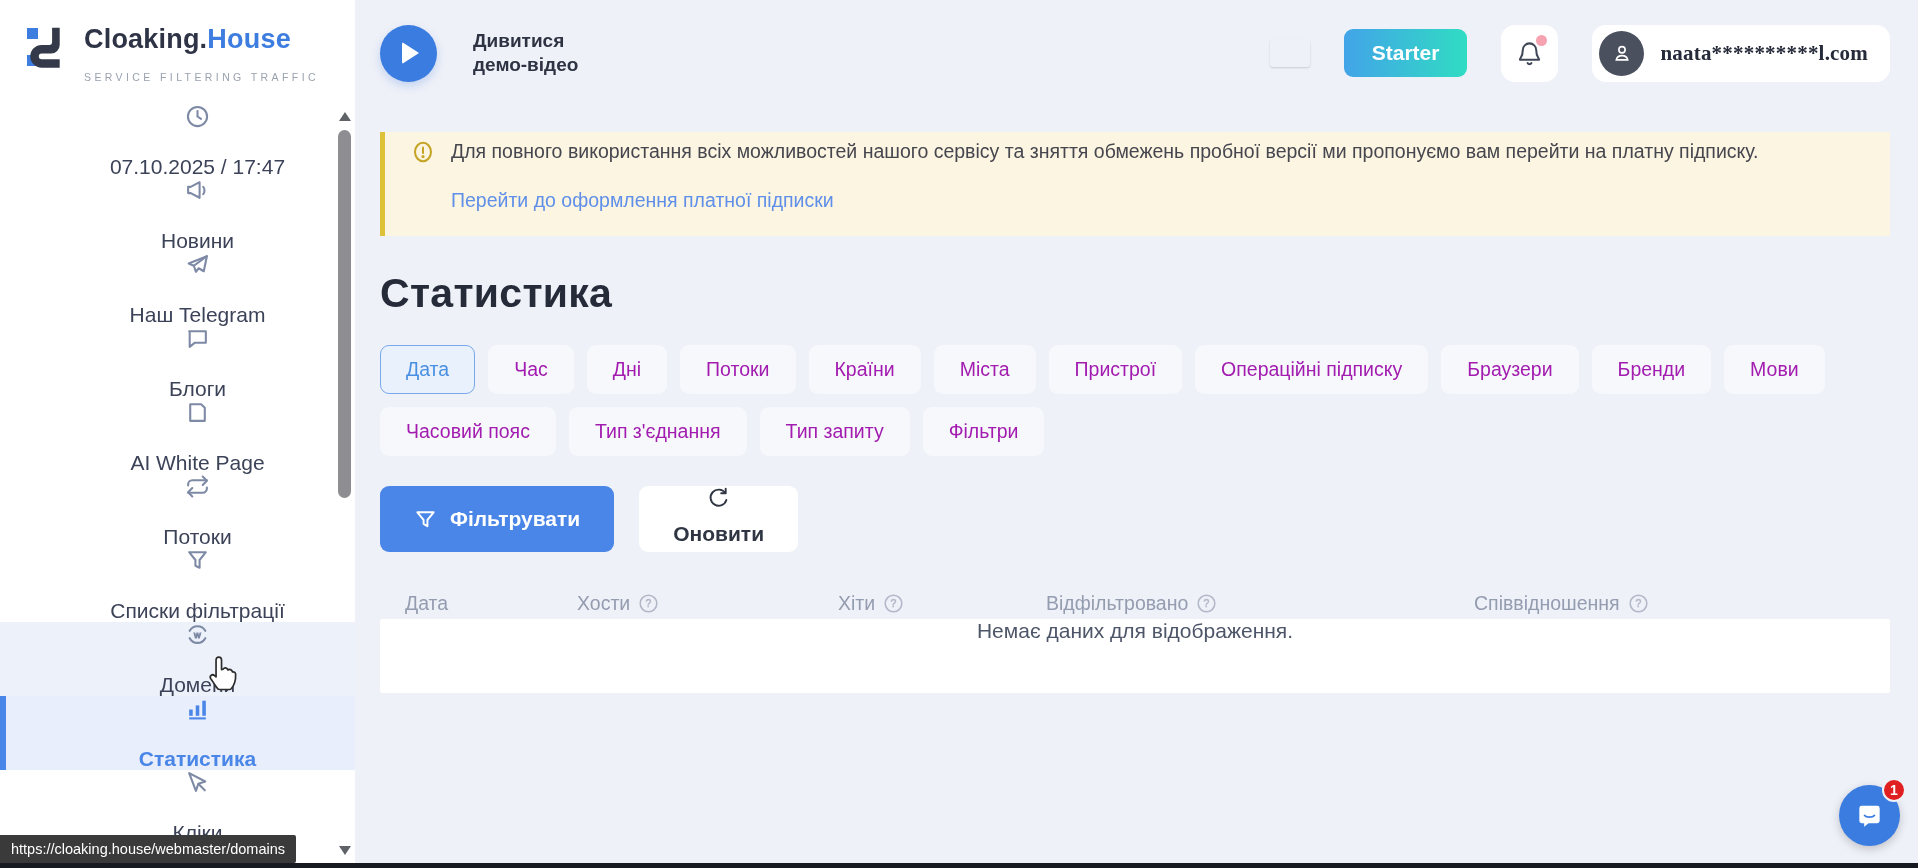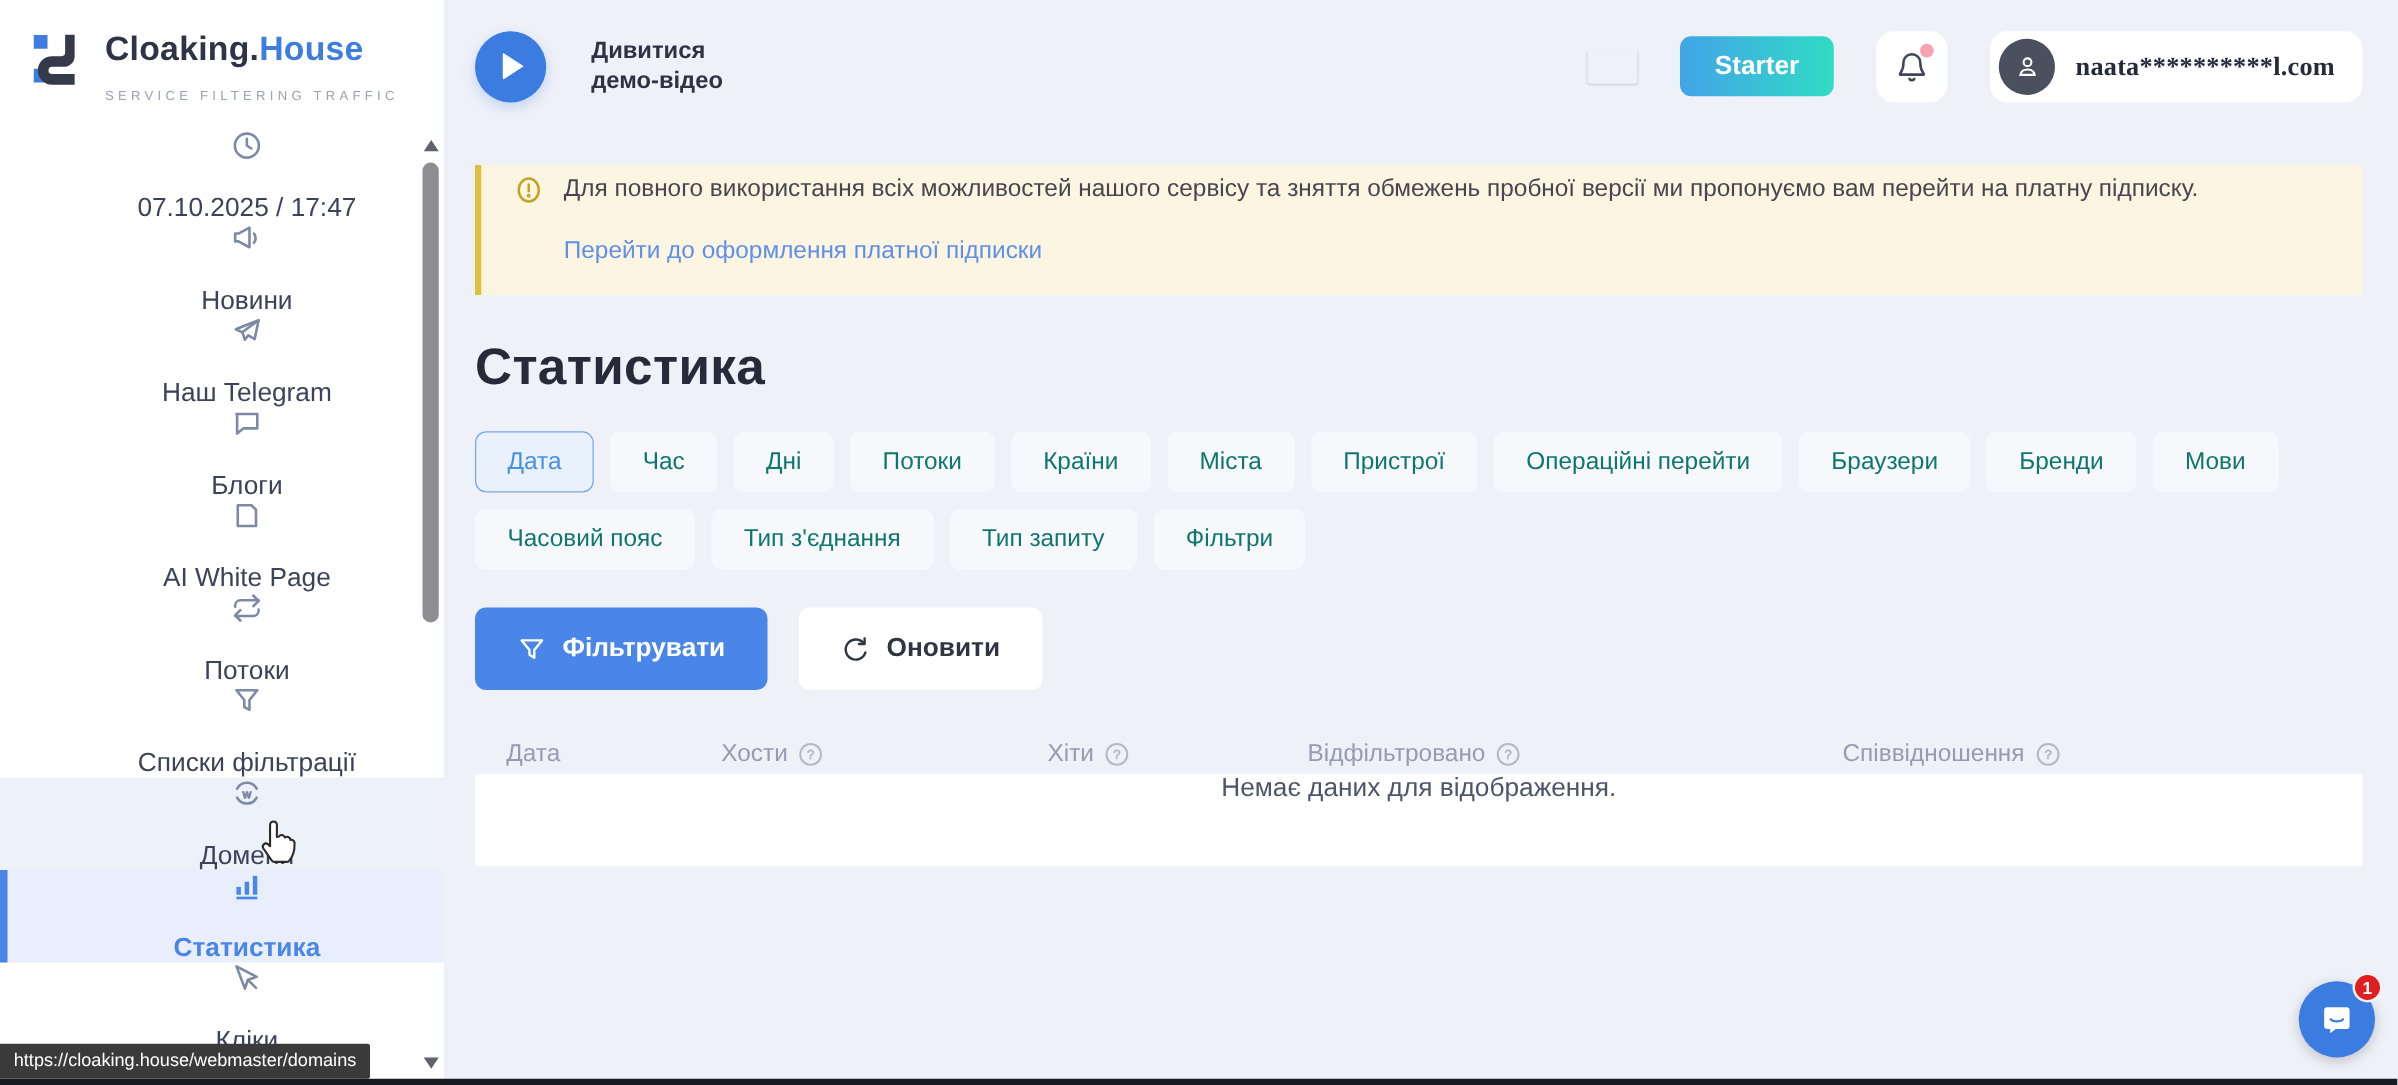--- a/index.html
+++ b/index.html
@@ -53,29 +53,29 @@
   
   .banner { margin-top:26px; background:#fcf5e1; border-left:5px solid #ddc138; padding:6px 28px 24px 26px; display:flex; gap:16px; }
   .warn-ico { width:24px; height:24px; color:#c5a325; flex:0 0 auto; margin-top:2px; }
   .banner-text { font-size:19.5px; color:#46464f; line-height:1.4; max-width:1420px; }
   .banner-link { display:inline-block; margin-top:24px; font-size:19.5px; color:#5f8fe8; cursor:pointer; text-decoration:none; }
 
   .page-title { margin-top:34px; font-size:41px; font-weight:800; color:#262b3a; letter-spacing:.3px; }
 
   
   .chips { margin-top:28px; display:flex; flex-wrap:wrap; gap:13px; max-width:1510px; }
-  .chip { background:#f7f8fc; border:1px solid transparent; border-radius:9px; padding:12px 25px; font-size:19.5px; color:#0f766e; cursor:pointer; white-space:nowrap; }
+  .chip { background:#f7f8fc; border:1px solid transparent; border-radius:9px; padding:12px 25px; font-size:19.5px; color:#a21caf; cursor:pointer; white-space:nowrap; }
   .chip.active { background:#e9f1fd; border:1px solid #78a9ea; color:#4a90e2; }
 
   
   .actions { margin-top:30px; display:flex; gap:25px; }
   .btn { display:flex; align-items:center; gap:13px; border:none; font-family:inherit; font-size:21px; font-weight:700; border-radius:9px; padding:0 34px; height:66px; cursor:pointer; }
   .btn svg { width:23px; height:23px; }
   .btn-primary { background:#4a86e8; color:#ffffff; }
-  .btn-secondary { background:#ffffff; color:#2f3542; }
+  .btn-secondary { background:#ffffff; color:#2f3542;flex-direction:column; }
 
   
   .thead { margin-top:40px; display:grid; grid-template-columns:172px 261px 208px 428px 1fr; padding:0 0 0 25px; max-width:1510px; }
   .th { display:flex; align-items:center; gap:8px; font-size:19.5px; color:#949cb0; font-weight:500; }
   .help-ico { width:21px; height:21px; color:#b2b8c8; cursor:pointer; }
   .tbody-empty { margin-top:4px; background:#ffffff; height:74px; display:flex; align-items:flex-start; justify-content:center; max-width:1510px; border-radius:2px; }
   .empty-text { font-size:21px; color:#4d5568; }
 
   
   .chat-widget { position:absolute; right:18px; bottom:22px; width:61px; height:61px; border-radius:50%; background:#3b7ce0; display:flex; align-items:center; justify-content:center; cursor:pointer; z-index:9; box-shadow:0 3px 10px rgba(0,0,0,.2); }
@@ -266,21 +266,21 @@
     <h1 class="page-title">Статистика</h1>
 
     <div class="chips">
       <span class="chip active">Дата</span>
       <span class="chip">Час</span>
       <span class="chip">Дні</span>
       <span class="chip">Потоки</span>
       <span class="chip">Країни</span>
       <span class="chip">Міста</span>
       <span class="chip">Пристрої</span>
-      <span class="chip">Операційні перейти</span>
+      <span class="chip">Операційні підписку</span>
       <span class="chip">Браузери</span>
       <span class="chip">Бренди</span>
       <span class="chip">Мови</span>
       <span class="chip">Часовий пояс</span>
       <span class="chip">Тип з'єднання</span>
       <span class="chip">Тип запиту</span>
       <span class="chip">Фільтри</span>
     </div>
 
     <div class="actions">

